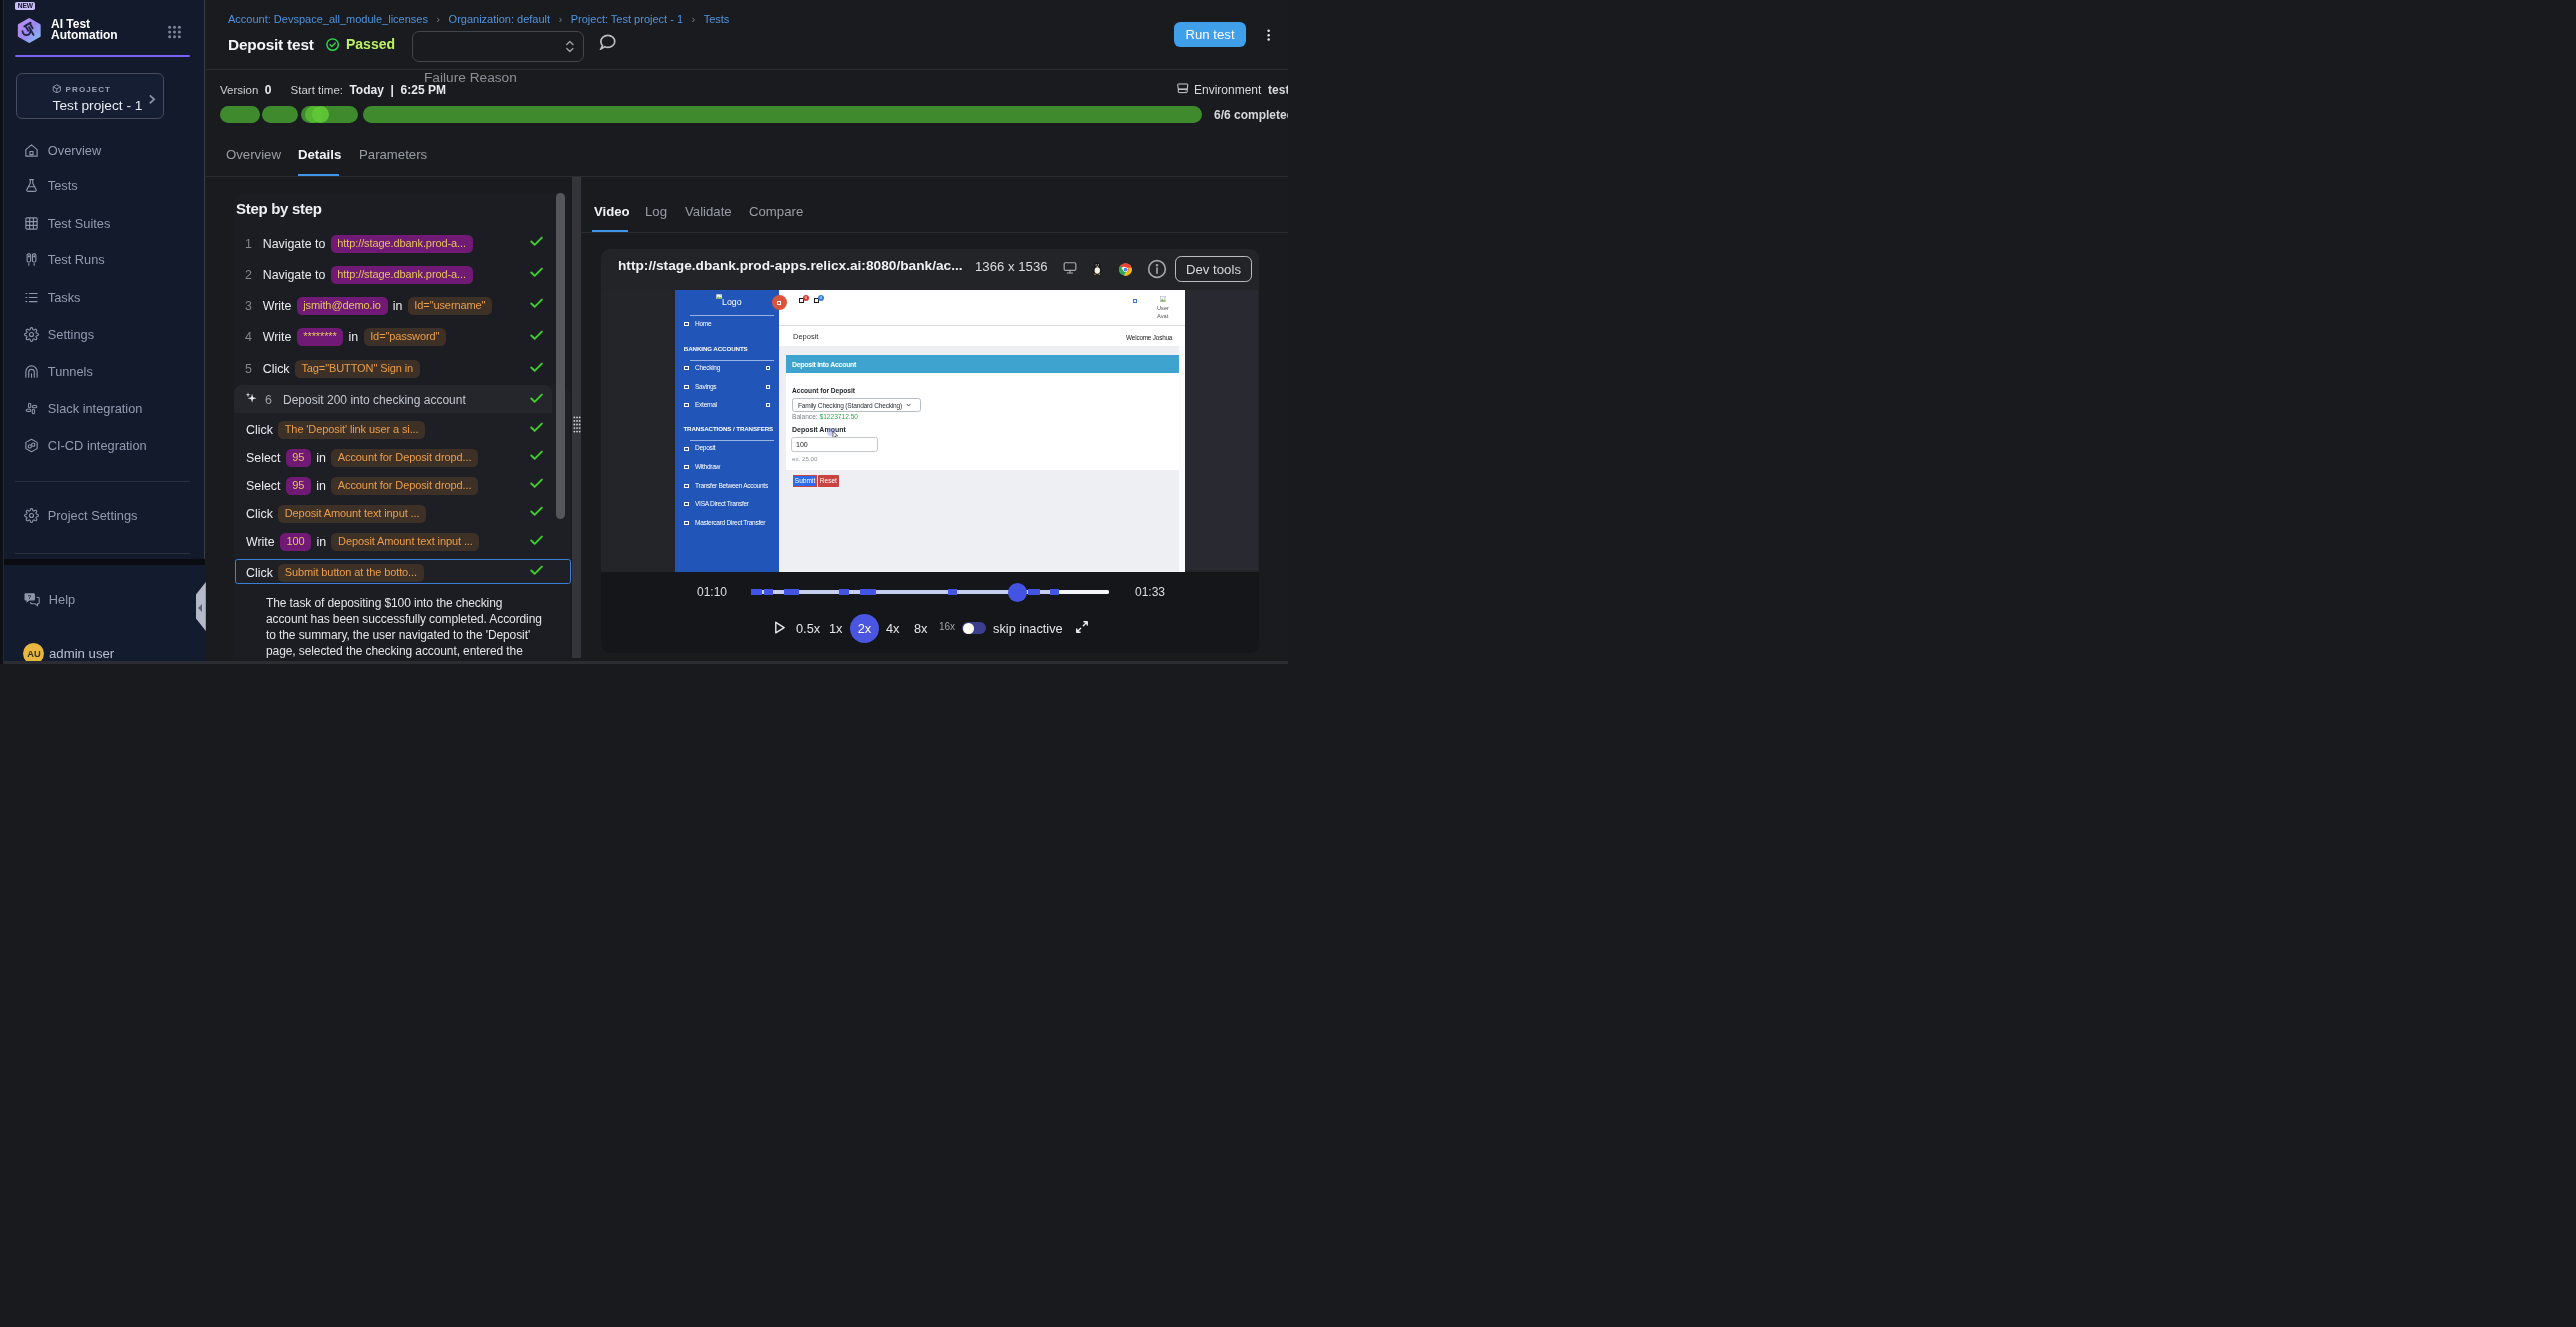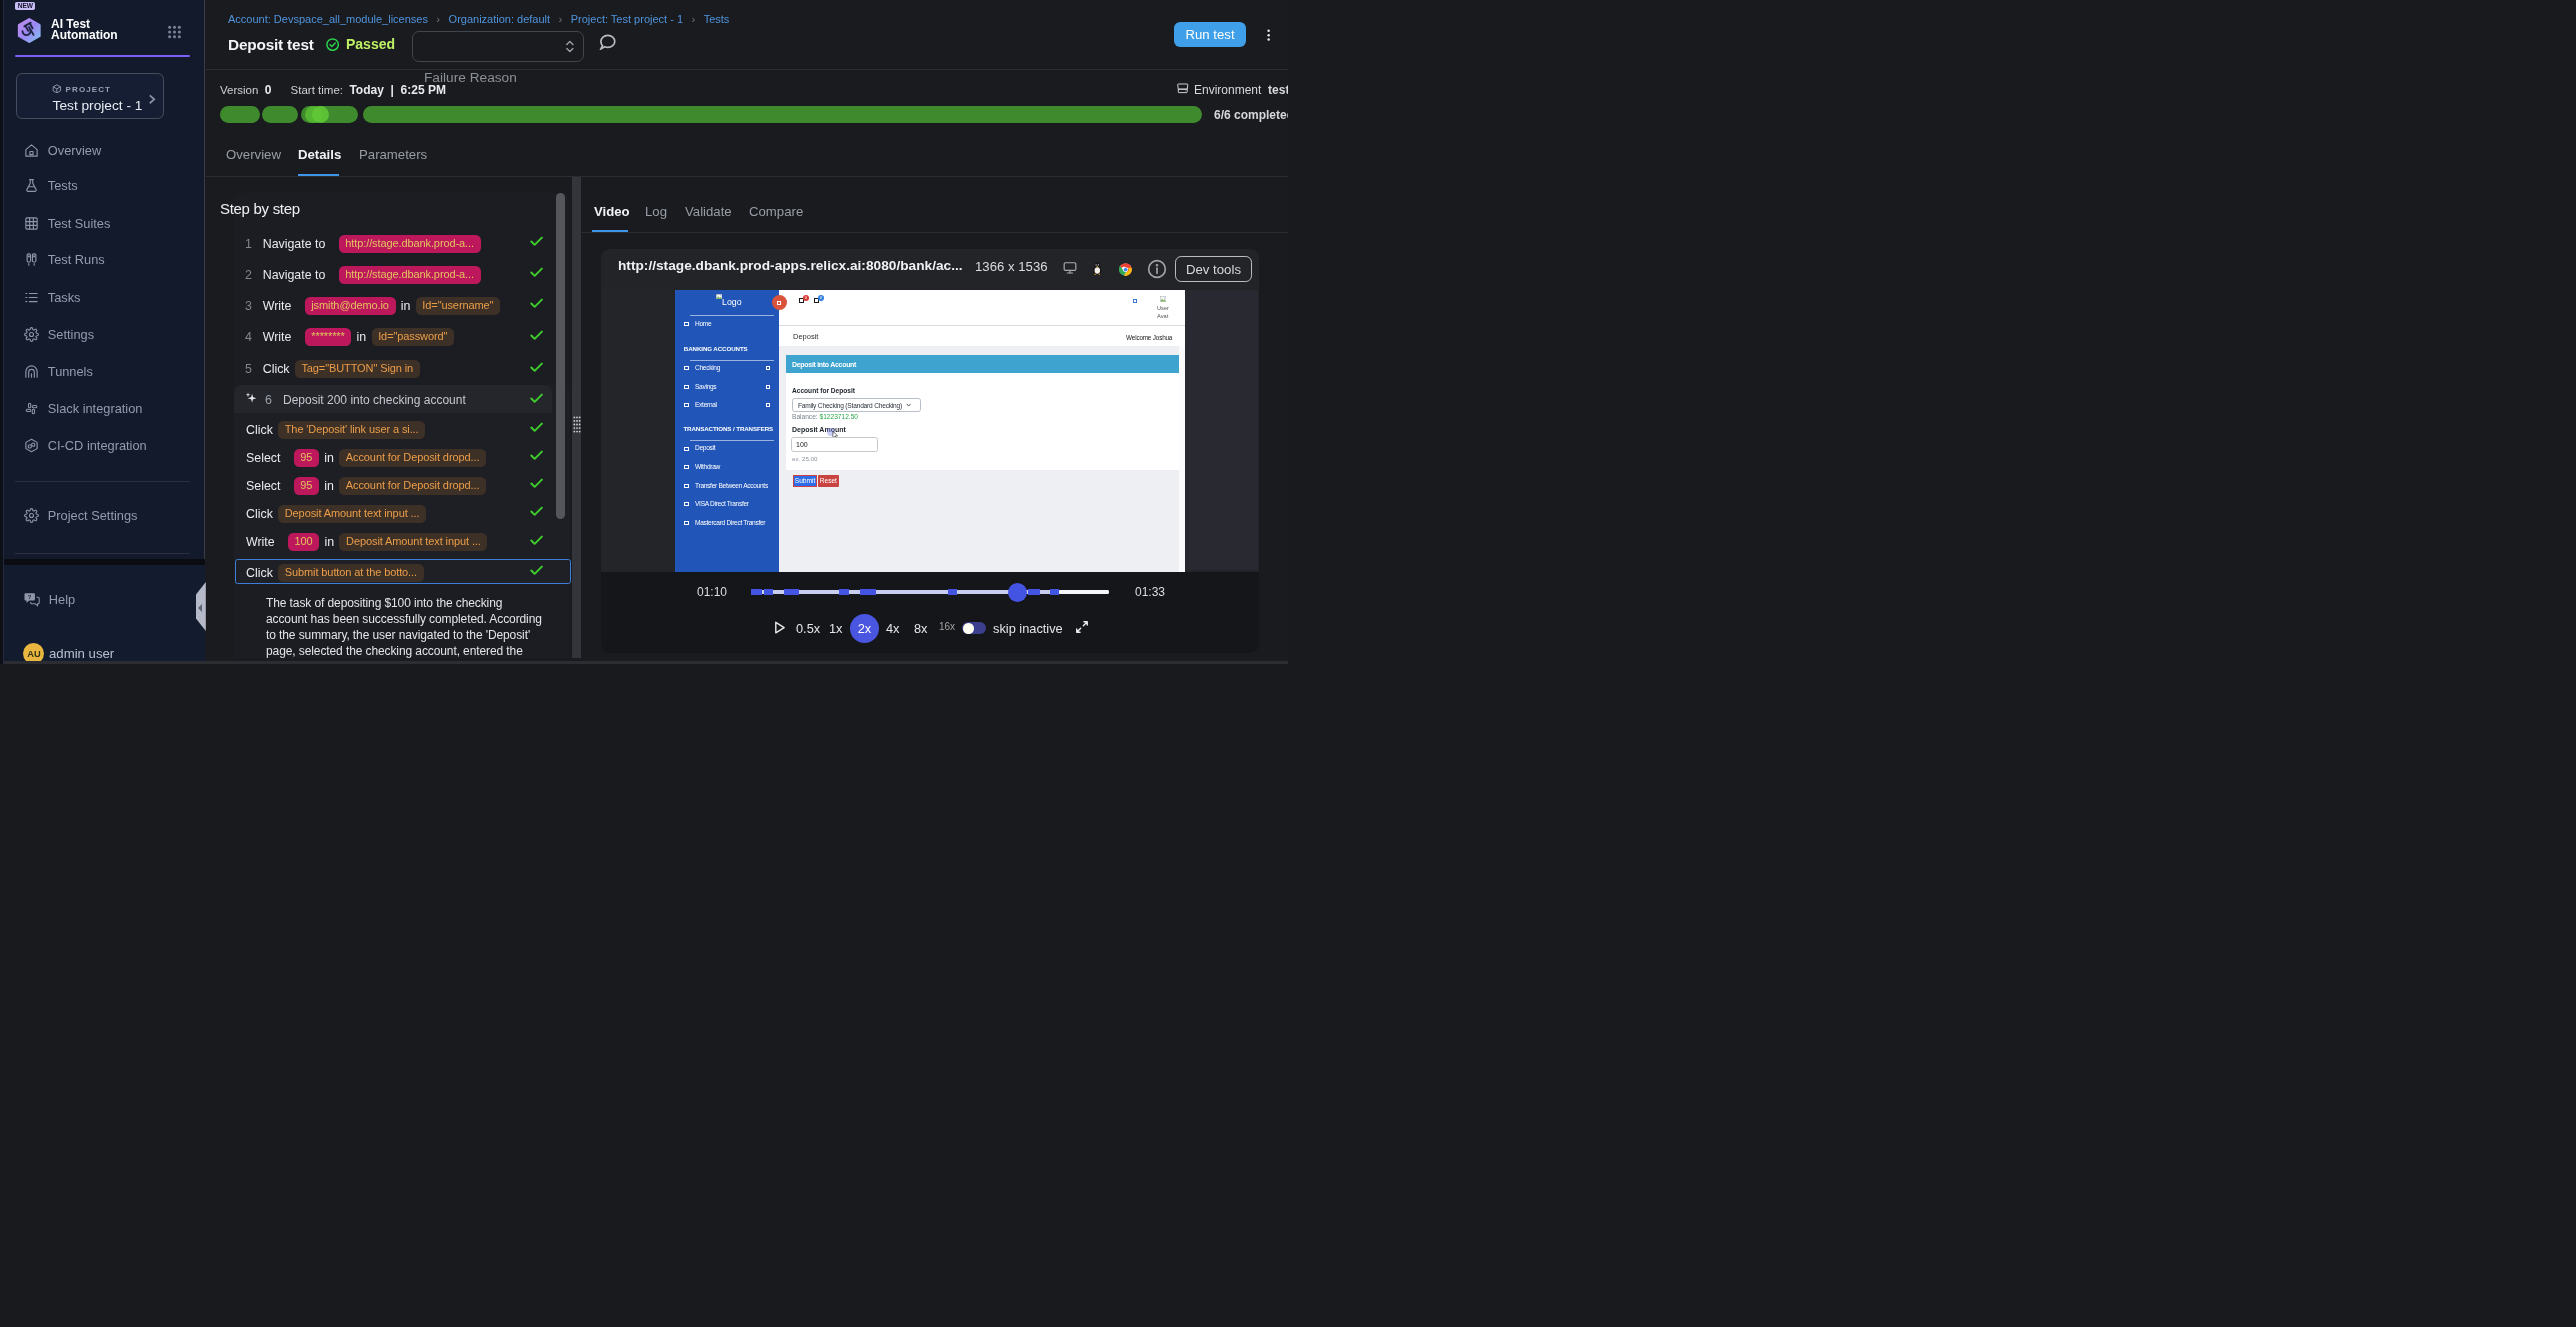--- a/index.html
+++ b/index.html
@@ -11,21 +11,21 @@
   
   #sidebar { position:absolute; left:0; top:0; width:205px; height:662px; background:#121a2c; border-right:0.9px solid #3a3e49; }
   #sb-bottom { position:absolute; left:0; top:565px; width:205px; height:97px; background:#131b2e; }
   #sb-gap { position:absolute; left:0; top:559px; width:205px; height:5.7px; background:#0a0c11; }
   .navitem { position:absolute; left:24px; display:flex; align-items:center; color:#949bb0; font-size:12.8px; }
   .navitem svg { margin-right:8.8px; flex:0 0 auto; }
   .sbdiv { position:absolute; left:15px; width:175px; border-top:0.9px solid #2a3040; }
 
   
   .chip { display:inline-block; border-radius:5.3px; padding:2.2px 6.6px; font-size:11px; letter-spacing:-0.1px; line-height:1.2; white-space:nowrap; }
-  .chip.y { color:#e3c35d; background:#be185d;margin-left:8px; }
+  .chip.y { color:#e3c35d; background:#701a75; }
   .chip.o { color:#eb9d49; background:#3d3026; }
   .steprow { position:absolute; left:245px; display:flex; align-items:center; gap:5.3px; color:#e9ebee; font-size:12.4px; white-space:nowrap; }
   .stepnum { color:#82868d; width:8px; margin-right:4.4px; }
   .chk { position:absolute; left:530px; }
 
   
   .tab { color:#989ea6; font-size:13.2px; white-space:nowrap; }
   .tab.active { color:#f1f2f4; font-weight:bold; }
 </style>
 </head>
@@ -218,21 +218,21 @@
   <div class="abs" style="left:363px;top:106px;width:839px;height:17px;background:#3e8a2c;border-radius:8.8px;"></div>
   <div class="abs" style="left:1214px;top:108px;font-size:12px;font-weight:bold;color:#d5d7da;white-space:nowrap;">6/6 completed</div>
 
   <div class="abs tab" style="left:226px;top:147px;">Overview</div>
   <div class="abs tab active" style="left:298px;top:147px;">Details</div>
   <div class="abs tab" style="left:359px;top:147px;">Parameters</div>
   <div class="abs" style="left:298px;top:174px;width:41px;height:2.2px;background:#3f96e8;"></div>
   <div class="abs" style="left:206px;top:176px;width:1082px;border-top:0.9px solid #2b2d32;"></div>
 
   <div class="abs" style="left:234px;top:193px;width:336px;height:465px;background:#1c1d22;border-radius:8.8px 8.8px 0 0;"></div>
-  <div class="abs" style="left:220px;top:200px;font-size:15px;font-weight:normal;letter-spacing:-0.3px;color:#eef0f3;">Step by step</div>
+  <div class="abs" style="left:236px;top:200px;font-size:15px;font-weight:bold;letter-spacing:-0.3px;color:#eef0f3;">Step by step</div>
   <div class="steprow" style="top:235px;">
       <span class="stepnum">1</span>
       <span>Navigate to</span>
       <span class="chip y">http://stage.dbank.prod-a...</span>
     </div>
   <svg class="chk" style="top:236px;" width="13.2" height="10.6" viewBox="0 0 15 12" fill="none" stroke="#3ecf2b" stroke-width="2.2" stroke-linecap="round" stroke-linejoin="round">
       <path d="M1.5 6.2 L5.3 10 L13.5 1.8"></path>
     </svg>
   <div class="steprow" style="top:266px;">
       <span class="stepnum">2</span>

